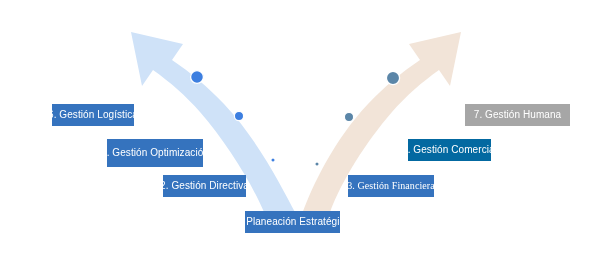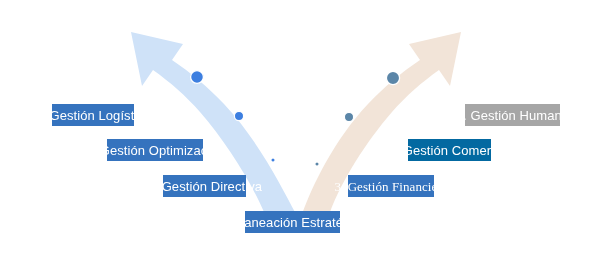--- a/index.html
+++ b/index.html
@@ -24,21 +24,21 @@
     width: 600px;
     height: 271px;
   }
   .node-box {
     position: absolute;
     box-sizing: border-box;
     display: flex;
     align-items: center;
     justify-content: center;
     color: #ffffff;
-    font-size: 13px;
+    font-size: 10px;
     letter-spacing: 0.08px;
     line-height: 1;
     white-space: nowrap;
     padding: 0 7px;
     font-family: "Liberation Sans", sans-serif;
   }
 </style>
 </head>
 <body>
 
@@ -78,37 +78,37 @@
       <circle cx="317" cy="164" r="2.1" fill="#5b86a8" stroke="#ffffff" stroke-width="1.1"></circle>
       <circle cx="349" cy="117" r="4.6" fill="#5b86a8" stroke="#ffffff" stroke-width="1.2"></circle>
       <circle cx="393" cy="78" r="6.6" fill="#5b86a8" stroke="#ffffff" stroke-width="1.3"></circle>
     </g>
   </svg>
 
   <div class="node-box" style="left: 52px; top: 104px; width: 82px; height: 22px; background: rgb(53, 115, 190);">
     <span>6. Gestión Logística</span>
   </div>
 
-  <div class="node-box" style="left: 107px; top: 139px; width: 96px; height: 22px; background: rgb(53, 115, 190);">
+  <div class="node-box" style="left: 107px; top: 139px; width: 96px; height: 28px; background: rgb(53, 115, 190);">
     <span>4. Gestión Optimización</span>
   </div>
 
   <div class="node-box" style="left: 163px; top: 175px; width: 83px; height: 22px; background: rgb(53, 115, 190);">
     <span>2. Gestión Directiva</span>
   </div>
 
   <div class="node-box" style="left: 245px; top: 211px; width: 95px; height: 22px; background: rgb(53, 115, 190);">
     <span>2. Planeación Estratégica</span>
   </div>
 
   <div class="node-box" style="left: 348px; top: 175px; width: 86px; height: 22px; background: rgb(53, 115, 190); font-family: Liberation Serif, serif;">
     <span>3. Gestión Financiera</span>
   </div>
 
   <div class="node-box" style="left: 408px; top: 139px; width: 83px; height: 22px; background: #0369a1;">
     <span>5. Gestión Comercial</span>
   </div>
 
-  <div class="node-box" style="left: 465px; top: 104px; width: 95px; height: 22px; background: rgb(166, 166, 166);">
+  <div class="node-box" style="left: 465px; top: 104px; width: 105px; height: 22px; background: rgb(166, 166, 166);">
     <span>7. Gestión Humana</span>
   </div>
 
 </div>
 
 </body></html>

